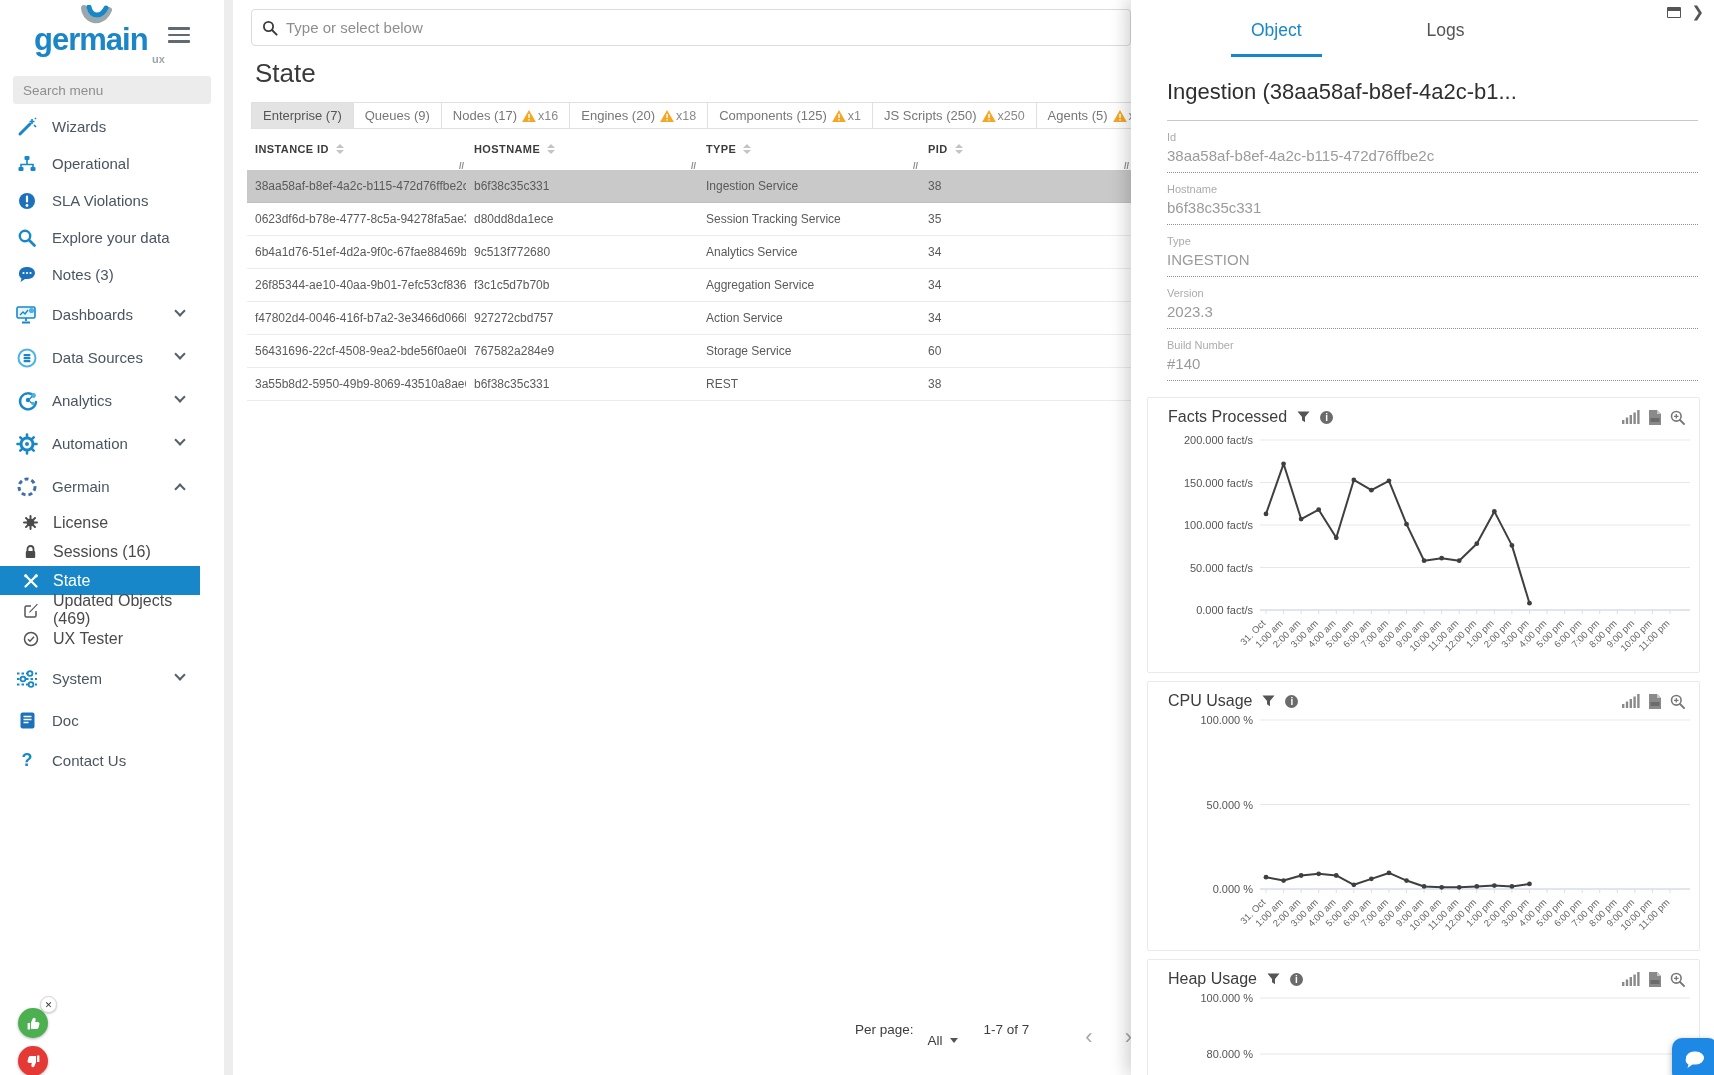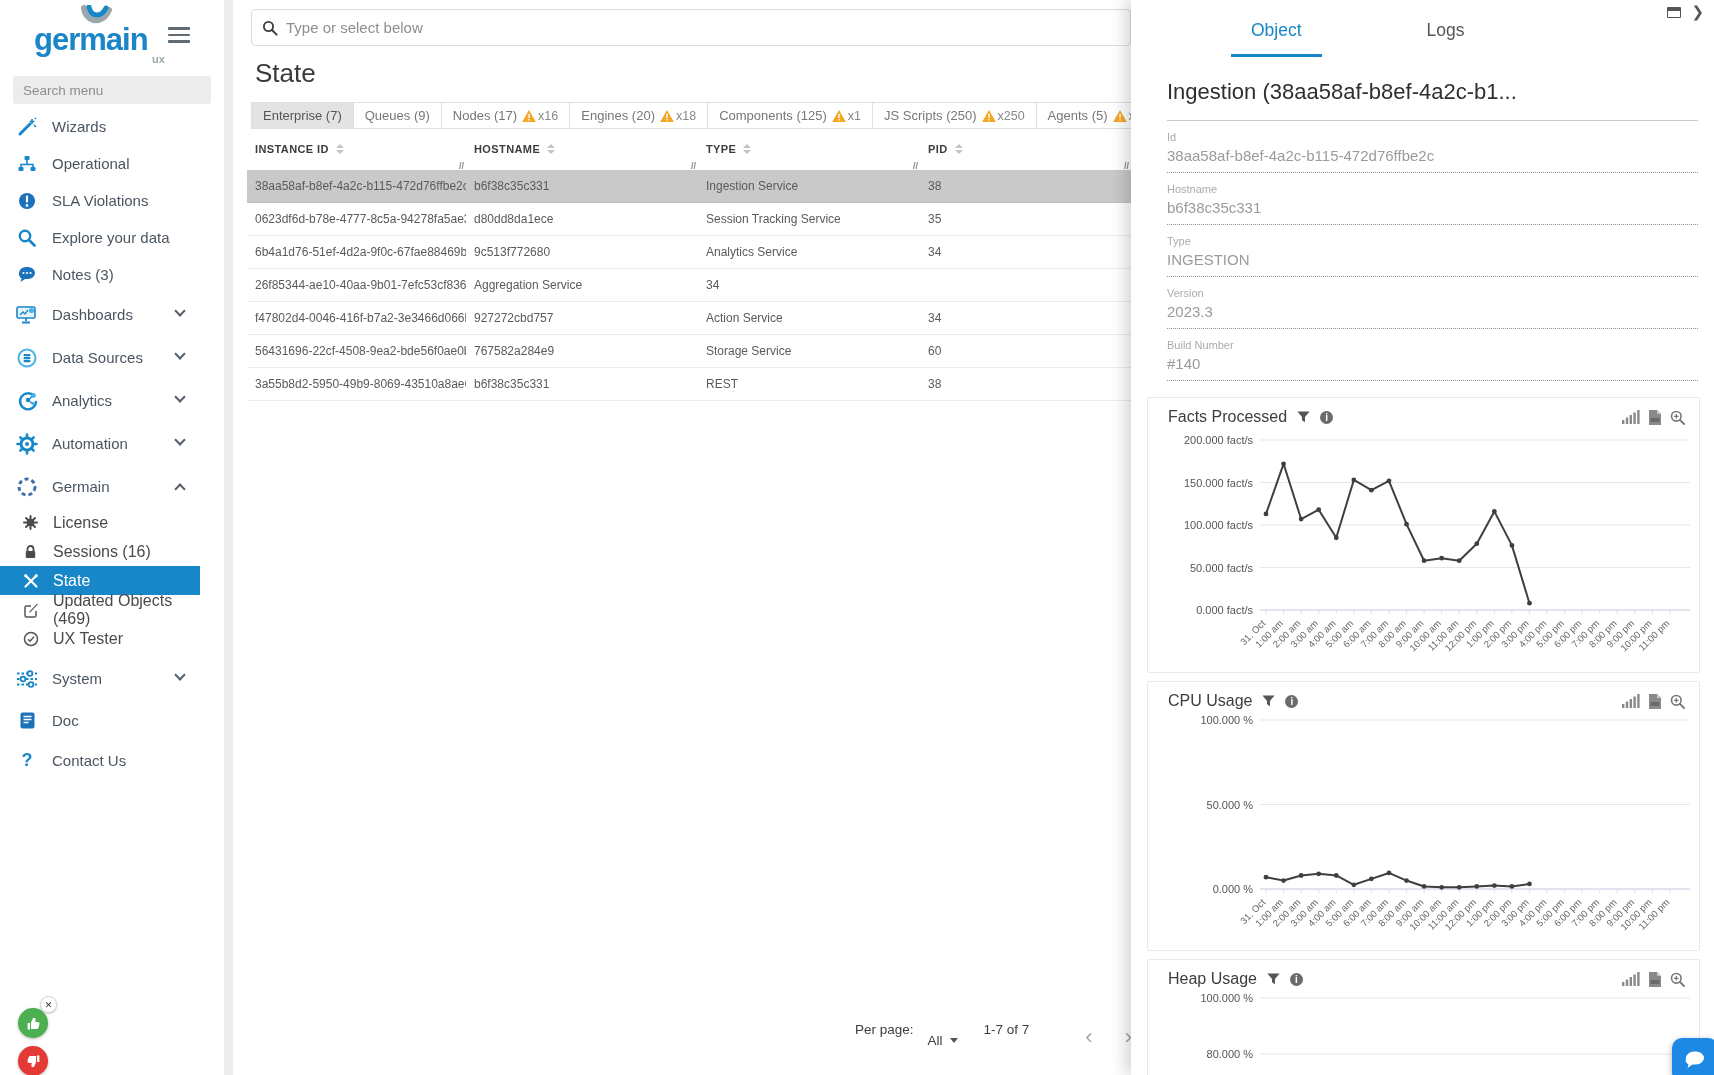--- a/index.html
+++ b/index.html
@@ -443,20 +443,21 @@
         <div class="cell">35</div>
       </div>
       <div class="trow">
         <div class="cell">6b4a1d76-51ef-4d2a-9f0c-67fae88469bd</div>
         <div class="cell">9c513f772680</div>
         <div class="cell">Analytics Service</div>
         <div class="cell">34</div>
       </div>
       <div class="trow">
         <div class="cell">26f85344-ae10-40aa-9b01-7efc53cf8366</div>
+        <div class="cell">f3c1c5d7b70b</div>
         <div class="cell">Aggregation Service</div>
         <div class="cell">34</div>
       </div>
       <div class="trow">
         <div class="cell">f47802d4-0046-416f-b7a2-3e3466d066b0</div>
         <div class="cell">927272cbd757</div>
         <div class="cell">Action Service</div>
         <div class="cell">34</div>
       </div>
       <div class="trow">

